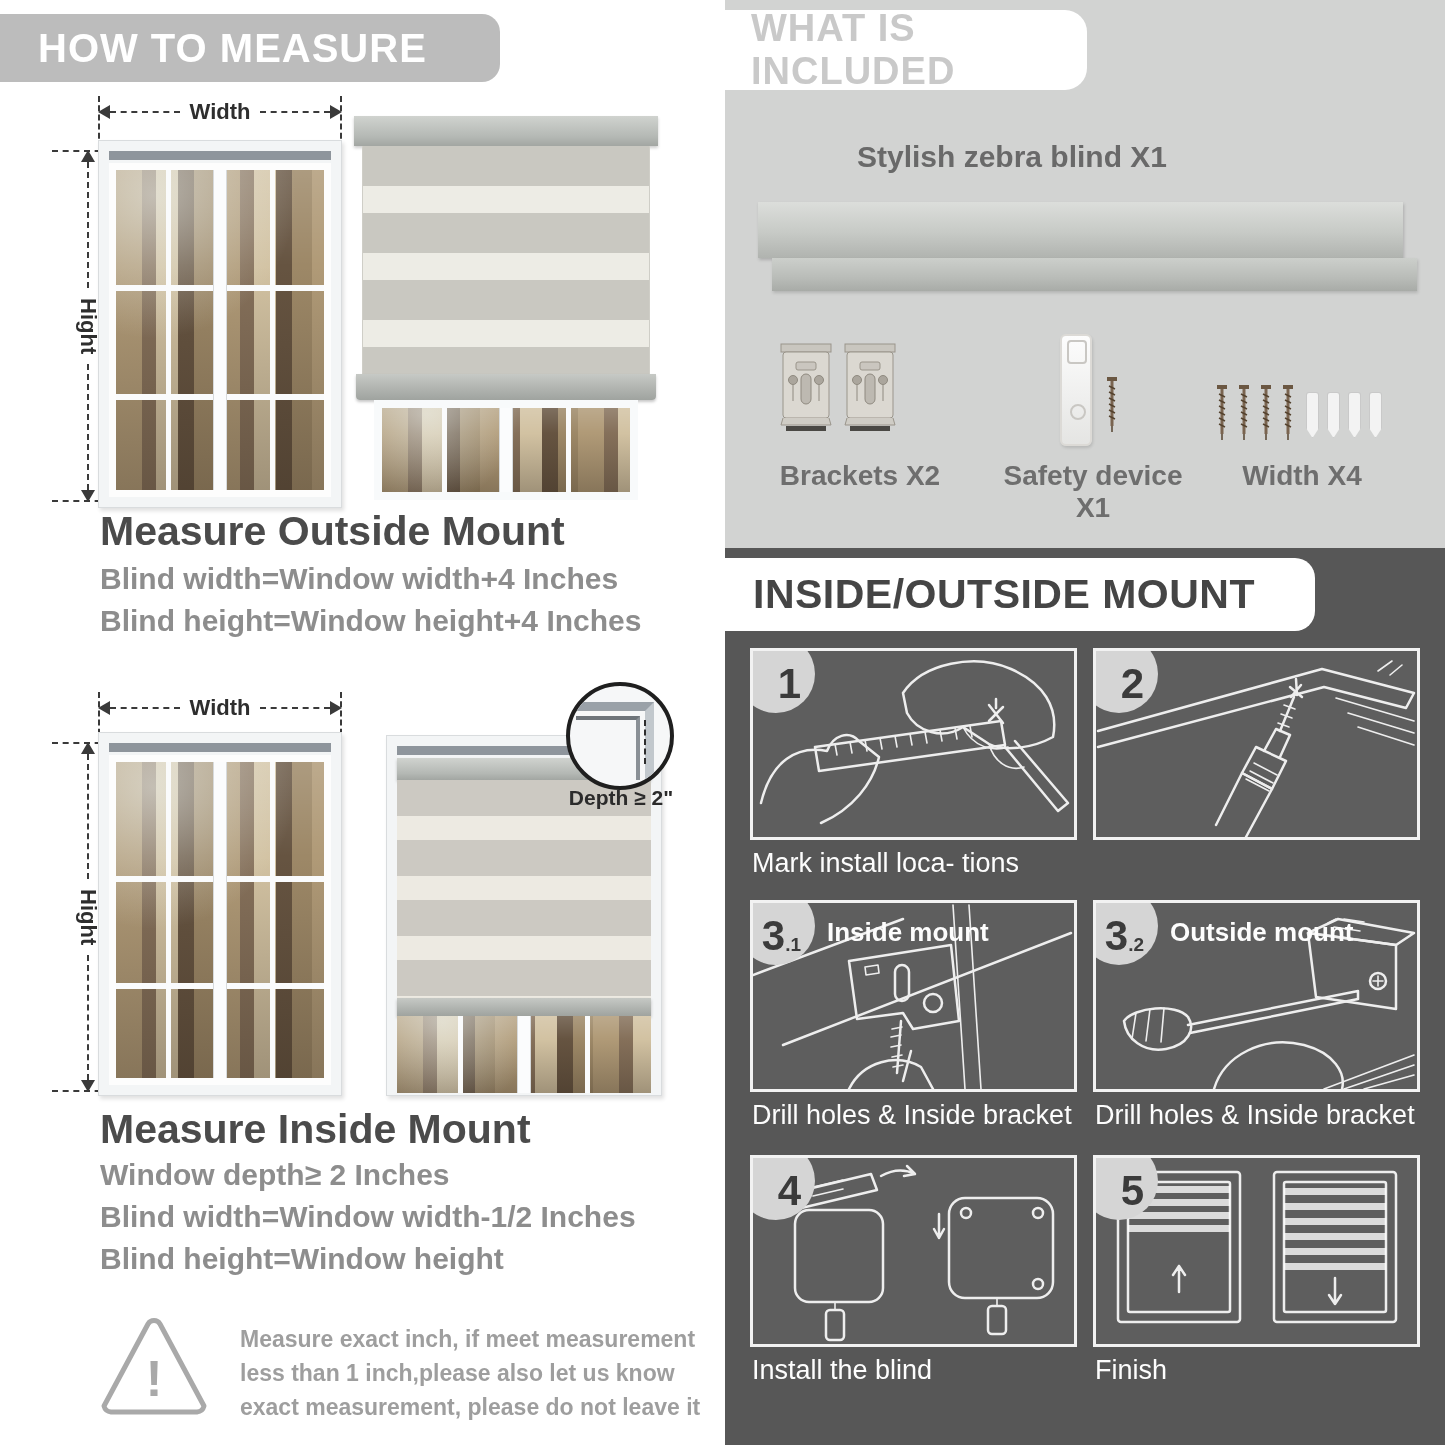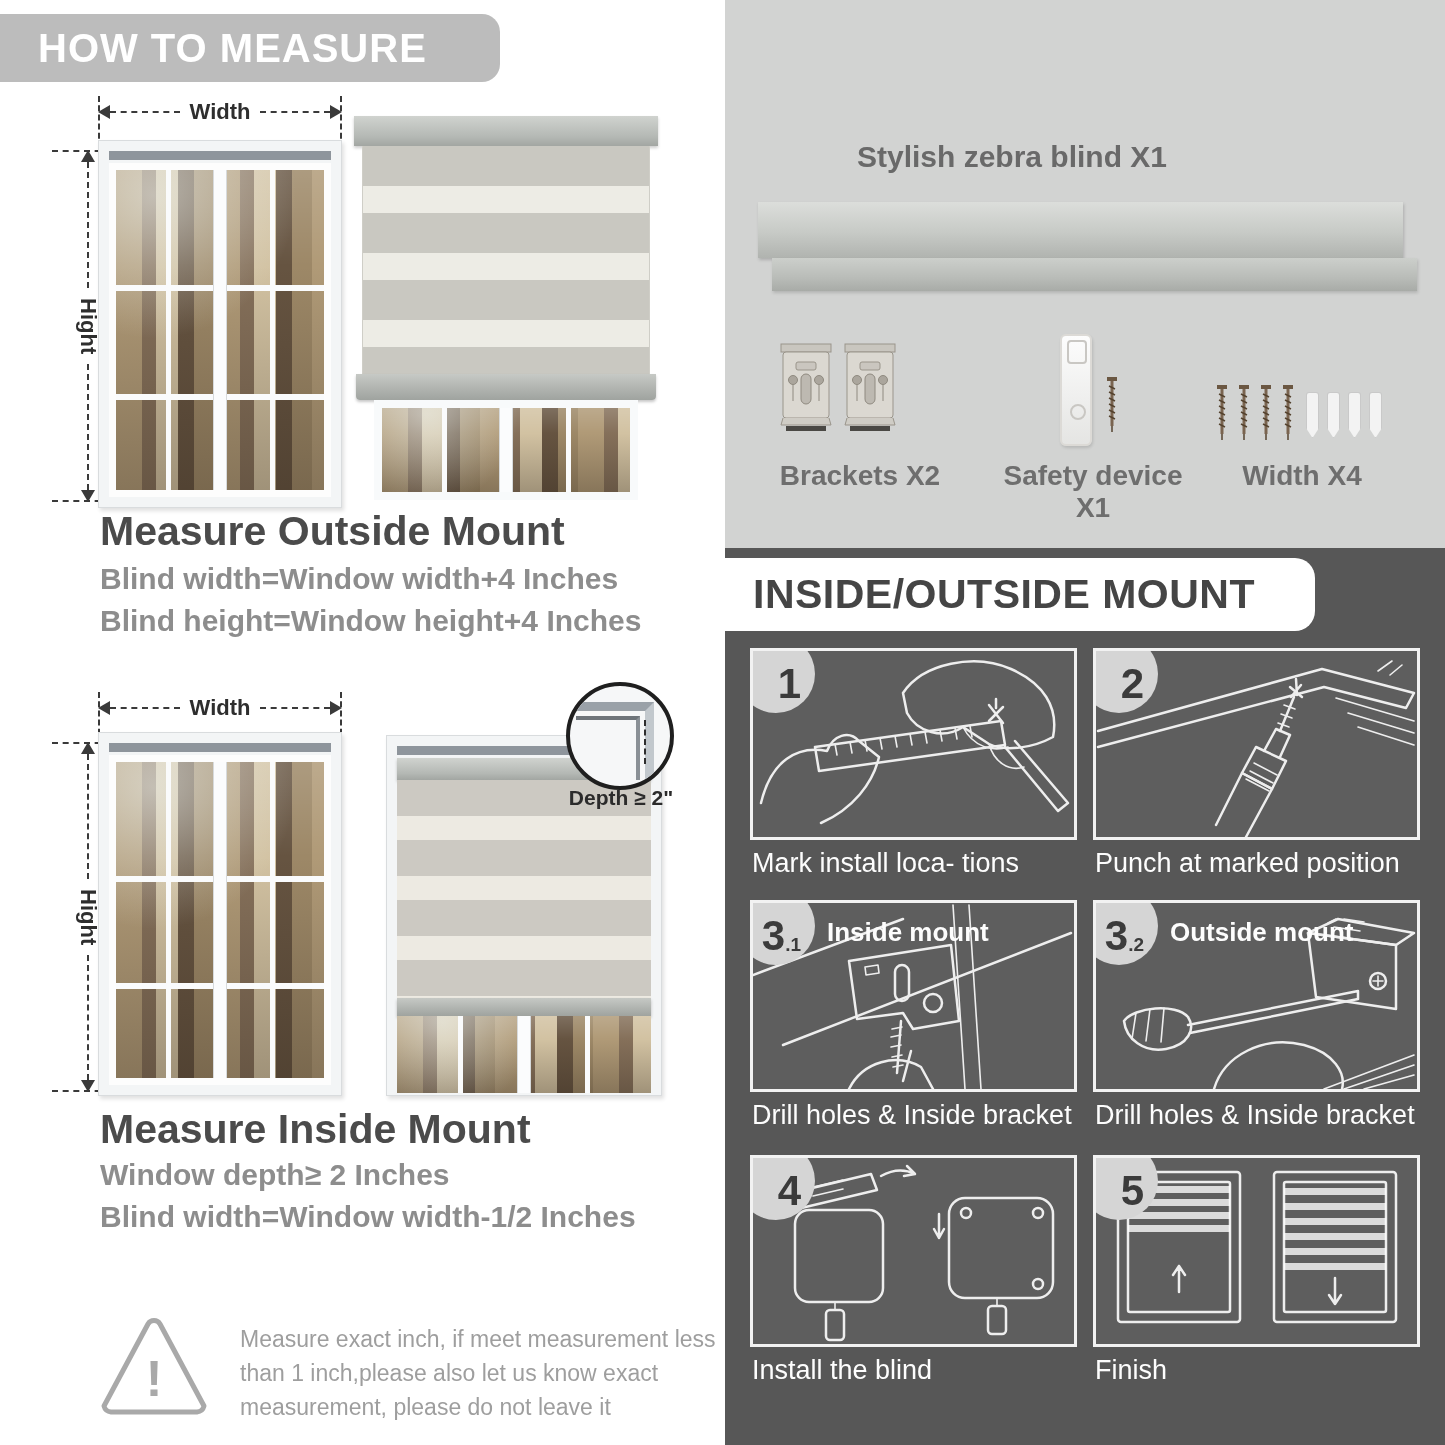--- a/index.html
+++ b/index.html
@@ -63,21 +63,21 @@
   
   .mag{border:4px solid #1f1f1f;border-radius:50%;background:#f6f7f8;overflow:hidden;z-index:5;}
   .mag-c1{position:absolute;right:16%;top:16%;width:74%;height:74%;
           border-top:9px solid #9aa1a8;border-right:9px solid #c2c8cd;}
   .mag-c2{position:absolute;right:30%;top:30%;width:60%;height:60%;
           border-top:4px solid #6e747a;border-right:4px solid #8a9096;}
   .mag-d{position:absolute;right:24%;top:34%;height:44%;border-left:2px dashed #2e2e2e;}
   .depthlabel{font-size:21px;font-weight:bold;color:#2b2b2b;}
 
   
-  .warntext{font-size:23px;color:#9e9e9e;line-height:34px;width:478px;}
+  .warntext{font-size:23px;color:#9e9e9e;line-height:34px;width:478px;font-weight:bold;}
 
   
   .incpanel{left:725px;top:0;width:720px;height:548px;background:#d2d3d2;}
   .incbanner{left:725px;top:10px;width:362px;height:80px;background:#ffffff;border-radius:0 22px 22px 0;
              display:flex;align-items:center;padding-left:26px;box-sizing:border-box;
              font-size:38px;font-weight:bold;color:#c9c9c9;letter-spacing:1px;}
   .zebralabel{left:725px;top:140px;width:574px;text-align:center;font-size:30px;font-weight:bold;color:#696969;}
   .barmain{left:758px;top:202px;width:645px;height:56px;
            background:linear-gradient(180deg,#dcdedb 0%,#c7cac6 55%,#b0b3af 100%);
            box-shadow:1px 2px 3px rgba(0,0,0,.18);}
@@ -216,28 +216,32 @@
   <div class="abs mag" style="left:566px;top:682px;width:100px;height:100px;">
     <div class="mag-c1"></div>
     <div class="mag-c2"></div>
     <div class="mag-d"></div>
   </div>
   <div class="abs depthlabel" style="left:566px;top:786px;width:110px;text-align:center;">Depth ≥ 2"</div>
 
   <div class="abs title" style="left:100px;top:1106px;">Measure Inside Mount</div>
   <div class="abs bodyline" style="left:100px;top:1158px;">Window depth≥ 2 Inches</div>
   <div class="abs bodyline" style="left:100px;top:1200px;">Blind width=Window width-1/2 Inches</div>
+  <div class="abs bodyline" style="left:100px;top:1242px;">Blind height=Window height</div>
 
   <svg class="abs" style="left:96px;top:1314px;" width="116" height="104" viewBox="0 0 116 104">
     <path d="M52,10 L8,92 A8,8 0 0 0 15,98 L101,98 A8,8 0 0 0 108,92 L64,10 A7,7 0 0 0 52,10 Z" fill="none" stroke="#a9a9a9" stroke-width="5" stroke-linejoin="round"></path>
     <text x="58" y="82" text-anchor="middle" font-size="50" font-weight="bold" fill="#a9a9a9" font-family="Liberation Sans, sans-serif">!</text>
   </svg>
   <div class="abs warntext" style="left:240px;top:1322px;">Measure exact inch, if meet measurement less than 1 inch,please also let us know exact measurement, please do not leave it</div>
 
   <div class="abs incpanel"></div>
+  <div class="abs incbanner">
+    <span>WHAT IS INCLUDED</span>
+  </div>
   <div class="abs zebralabel">Stylish zebra blind X1</div>
 
   <div class="abs barmain"></div>
   <div class="abs barsub"></div>
 
   <svg class="abs" style="left:780px;top:338px;" width="52" height="96" viewBox="0 0 52 96">
     <rect x="1" y="6" width="50" height="8" fill="#c9c6bf" stroke="#9a958b"></rect>
     <rect x="3" y="14" width="46" height="66" rx="3" fill="#dbd8d1" stroke="#9a958b"></rect>
     <rect x="16" y="24" width="20" height="8" rx="2" fill="#cac6bf" stroke="#9a958b"></rect>
     <rect x="21" y="36" width="10" height="30" rx="5" fill="#bdb9b1" stroke="#8f8a80"></rect>
@@ -340,21 +344,20 @@
       <path d="M168,100 L180,78 L194,84 L184,106"></path>
       <path d="M184,80 L198,46"></path>
       <path class="thin" d="M182,72 l11,4 M185,63 l11,4 M188,54 l11,4"></path>
       <path d="M194,36 l12,10 M205,34 l-10,12 M200,28 l1,16"></path>
     </svg>
     <div class="badge">
       <span class="n">2</span>
         <span class="sub"></span>
     </div>
   </div>
-  <div class="caption" style="left:1095px;top:848px;">Punch at  marked position</div>
 
   <div class="canvas" style="left:750px;top:900px;">
     <svg class="sketch" width="321" height="186" viewBox="0 0 321 186">
       <path class="thin" d="M200,2 L212,186 M216,2 L228,186"></path>
       <path d="M0,72 L150,16 M30,142 L318,30"></path>
       <path d="M96,58 L198,42 L206,118 L160,126 L150,110 L104,116 Z"></path>
       <rect x="142" y="62" width="14" height="36" rx="7"></rect>
       <circle cx="180" cy="100" r="9"></circle>
       <path class="thin" d="M112,64 l13,-2 l1,8 l-13,2 Z"></path>
       <path d="M148,118 L144,170"></path>

